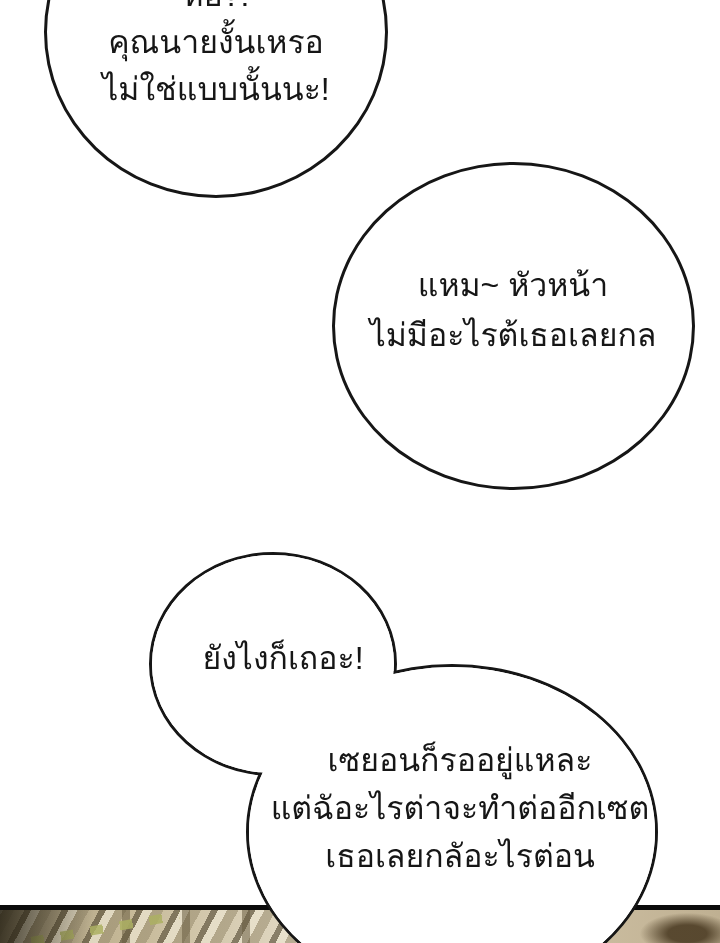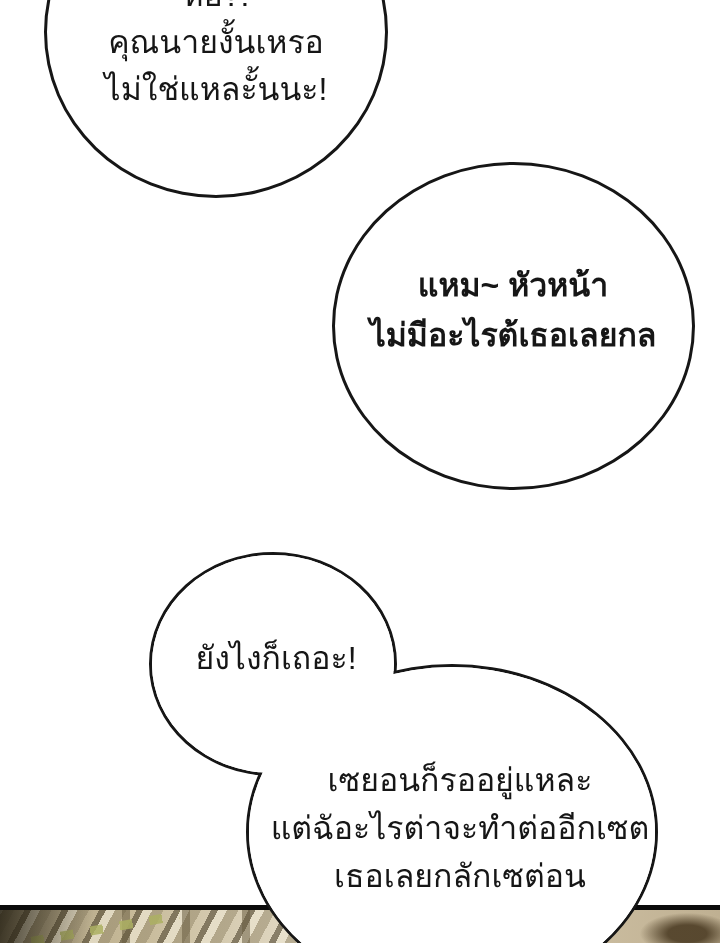--- a/index.html
+++ b/index.html
@@ -108,59 +108,59 @@
 
   
   .speech {
     position: absolute;
     color: var(--ink, #161616);
     font-size: 32px;
     text-align: center;
     white-space: nowrap;
   }
   .t1 { left: 46px;  top: -28px; width: 340px; line-height: 47px; }
-  .t2 { left: 328px; top: 260px;  width: 370px; line-height: 50px; font-weight: bold; }
-  .t3 { left: 166px; top: 634px;  width: 220px; line-height: 48px; }
-  .t4 { left: 250px; top: 756px;  width: 420px; line-height: 48px; }
+  .t2 { left: 328px; top: 260px;  width: 370px; line-height: 50px; }
+  .t3 { left: 173px; top: 634px;  width: 220px; line-height: 48px; }
+  .t4 { left: 250px; top: 736px;  width: 420px; line-height: 48px; }
 </style>
 </head>
 <body>
 
 <div class="page">
 
   <div class="photo-strip">
     <div class="photo-base"></div>
     <div class="photo-bars"></div>
     <div class="photo-posts"></div>
     <div class="photo-green"></div>
     <div class="photo-dark-corner"></div>
     <div class="photo-blob"></div>
   </div>
 
   <div class="bubble b1"></div>
   <div class="speech t1">
     <div>หือ?!</div>
     <div>คุณนายงั้นเหรอ</div>
-    <div>ไม่ใช่แหละั้นนะ!</div>
+    <div>ไม่ใช่แบบนั้นนะ!</div>
   </div>
 
   <div class="bubble b2"></div>
   <div class="speech t2">
     <div>แหม~ หัวหน้า</div>
     <div>ไม่มีอะไรต้เธอเลยกล</div>
   </div>
 
   <div class="bubble b3"></div>
   <div class="bubble b4"></div>
   <div class="fill b3f"></div>
   <div class="fill b4f"></div>
 
   <div class="speech t3">
     <div>ยังไงก็เถอะ!</div>
   </div>
 
   <div class="speech t4">
     <div>เซยอนก็รออยู่แหละ</div>
     <div>แต่ฉัอะไรต่าจะทำต่ออีกเซต</div>
-    <div>เธอเลยกลักเซต่อน</div>
+    <div>เธอเลยกลัอะไรต่อน</div>
   </div>
 
 </div>
 
 </body></html>

